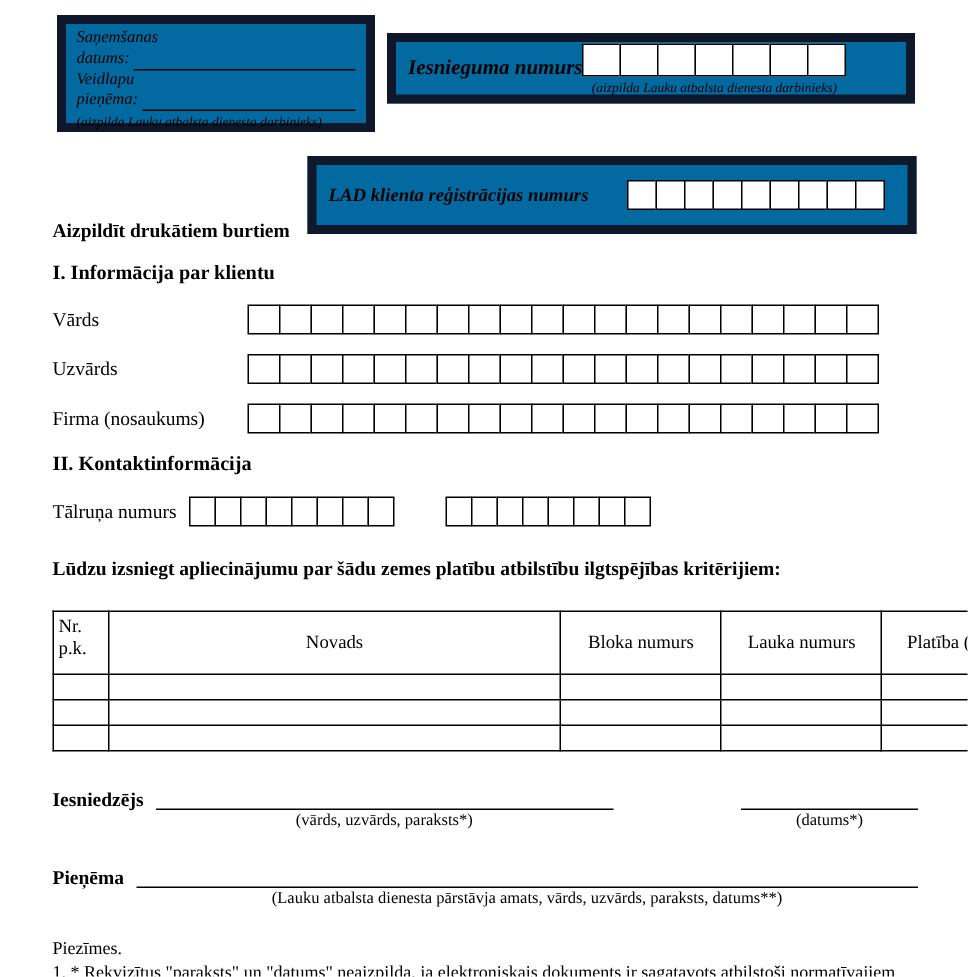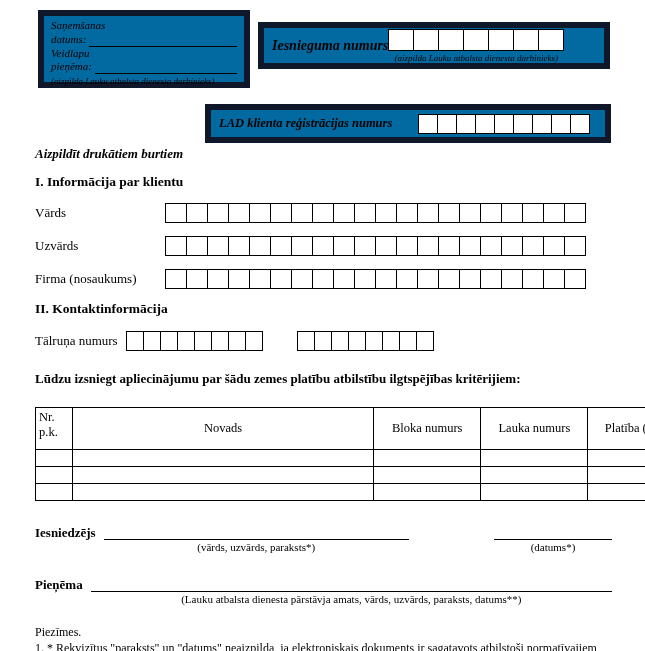--- a/index.html
+++ b/index.html
@@ -25,39 +25,39 @@
   .appnum-box {
     position: absolute; left: 258px; top: 22px; width: 352px; height: 47px;
     display: flex; align-items: center; padding: 4px 8px; 
   }
   .appnum-label { font-weight: bold; font-style: italic; font-size: 14px; white-space: nowrap; }
   .appnum-right { display: flex; flex-direction: column; align-items: center; }
   .small-note { font-size: 9px; font-style: italic; margin-top: 2px; white-space: nowrap; }
 
   
   .lad-box {
-    position: absolute; left: 205px; top: 104px; width: 406px; height: 39px;
+    position: absolute; left: 205px; top: 104px; width: 406px; height: 52px;
     display: flex; align-items: center; padding: 0 8px; gap: 26px;
   }
   .lad-label { font-weight: bold; font-style: italic; font-size: 12.5px; white-space: nowrap; }
 
   
   .cellrow { display: flex; }
   .cell {
     width: 22px; height: 20px; background: #fff; border: 1px solid #000;
     margin-left: -1px; display: inline-block;
   }
   .cell:first-child { margin-left: 0; }
   .cells-app .cell { width: 26px; height: 22px; }
   .cells-lad .cell { width: 20px; height: 20px; }
   .cells-phone .cell { width: 18px; height: 20px; }
 
   
   .content { position: absolute; left: 35px; top: 146px; width: 577px; }
-  .fill-note { font-style: italic; font-weight: bold; font-size: 13px; }
+  .fill-note { font-weight: bold; font-size: 13px; }
   .sec-title { font-weight: bold; margin-top: 12px; font-size: 13.5px; }
   .field-row { display: flex; align-items: center; margin-top: 13px; }
   .field-label { width: 130px; flex: 0 0 130px; }
   .phone-row { display: flex; align-items: center; margin-top: 14px; }
   .phone-label { margin-right: 8px; white-space: nowrap; }
   .phone-gap { width: 34px; }
   .request-line { font-weight: bold; margin-top: 20px; font-size: 13px; }
 
   table.land-table { border-collapse: collapse; width: 645px; margin-top: 20px; }
   .land-table th, .land-table td { border: 1px solid #000; font-size: 12.5px; }

